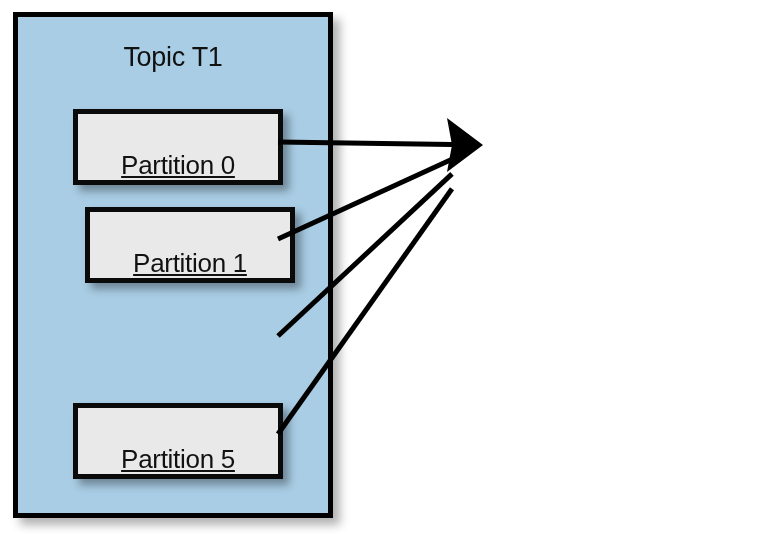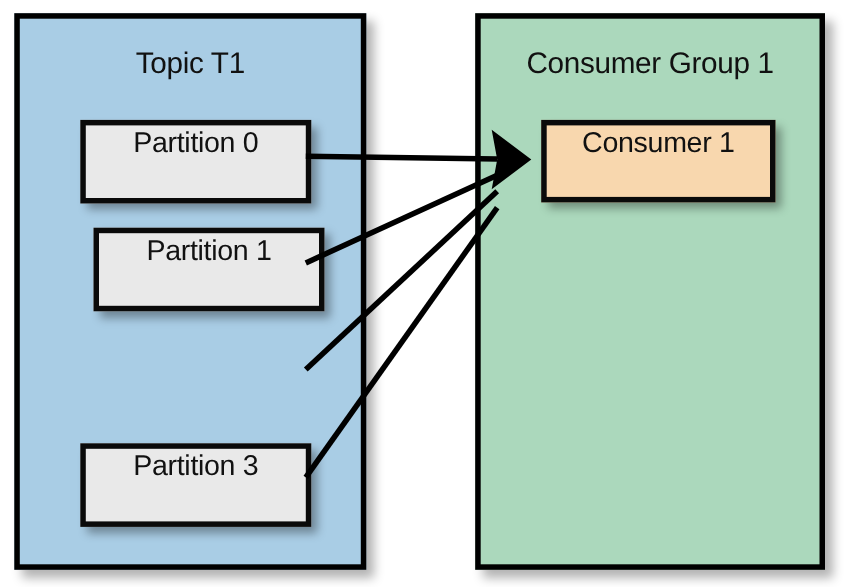--- a/index.html
+++ b/index.html
@@ -59,27 +59,28 @@
     white-space: nowrap;
   }
 
   
   .node {
     position: absolute;
     border: 5px solid #0a0a0a;
     box-sizing: border-box;
     box-shadow: 6px 6px 8px rgba(0,0,0,0.35);
     display: flex;
-    align-items: flex-start;
+    align-items: flex-end;
     justify-content: center;
     font-size: 26px;
     line-height: 30px;
     color: #111111;
     letter-spacing: -0.3px;
     white-space: nowrap;
+    text-decoration: underline;
   }
   .partition {
     left: 55px;          
     width: 210px;
     height: 76px;
     background: #E9E9E9;
   }
   #partition-0 { top:  92px; }
   #partition-1 { top: 190px; margin-left: 12px; }
   #partition-2 { top: 288px; }
@@ -114,31 +115,24 @@
     <div class="node partition" id="partition-0">
       <span>Partition 0</span>
     </div>
 
     <div class="node partition" id="partition-1">
       <span>Partition 1</span>
     </div>
 
 
     <div class="node partition" id="partition-3">
-      <span>Partition 3</span>
+      <span>Partition 5</span>
     </div>
   </div>
 
-  <div class="panel" id="group-panel">
-    <div class="panel-title">Consumer Group 1</div>
-
-    <div class="node" id="consumer-1">
-      <span>Consumer 1</span>
-    </div>
-  </div>
 
   <svg id="arrows" viewBox="0 0 768 534">
     <g id="arrow-lines" stroke="#000000" stroke-width="5" stroke-linecap="butt" fill="none">
         <line x1="278" y1="142" x2="452" y2="144.54634146341462"></line>
         <line x1="278" y1="239" x2="452" y2="159.21463414634147"></line>
         <line x1="278" y1="336" x2="452" y2="173.88292682926829"></line>
         <line x1="278" y1="434" x2="452" y2="188.70243902439026"></line>
       </g>
     <polygon id="arrow-head" points="483,145 447,118 452,145 447,172" fill="#000000"></polygon>
   </svg>

